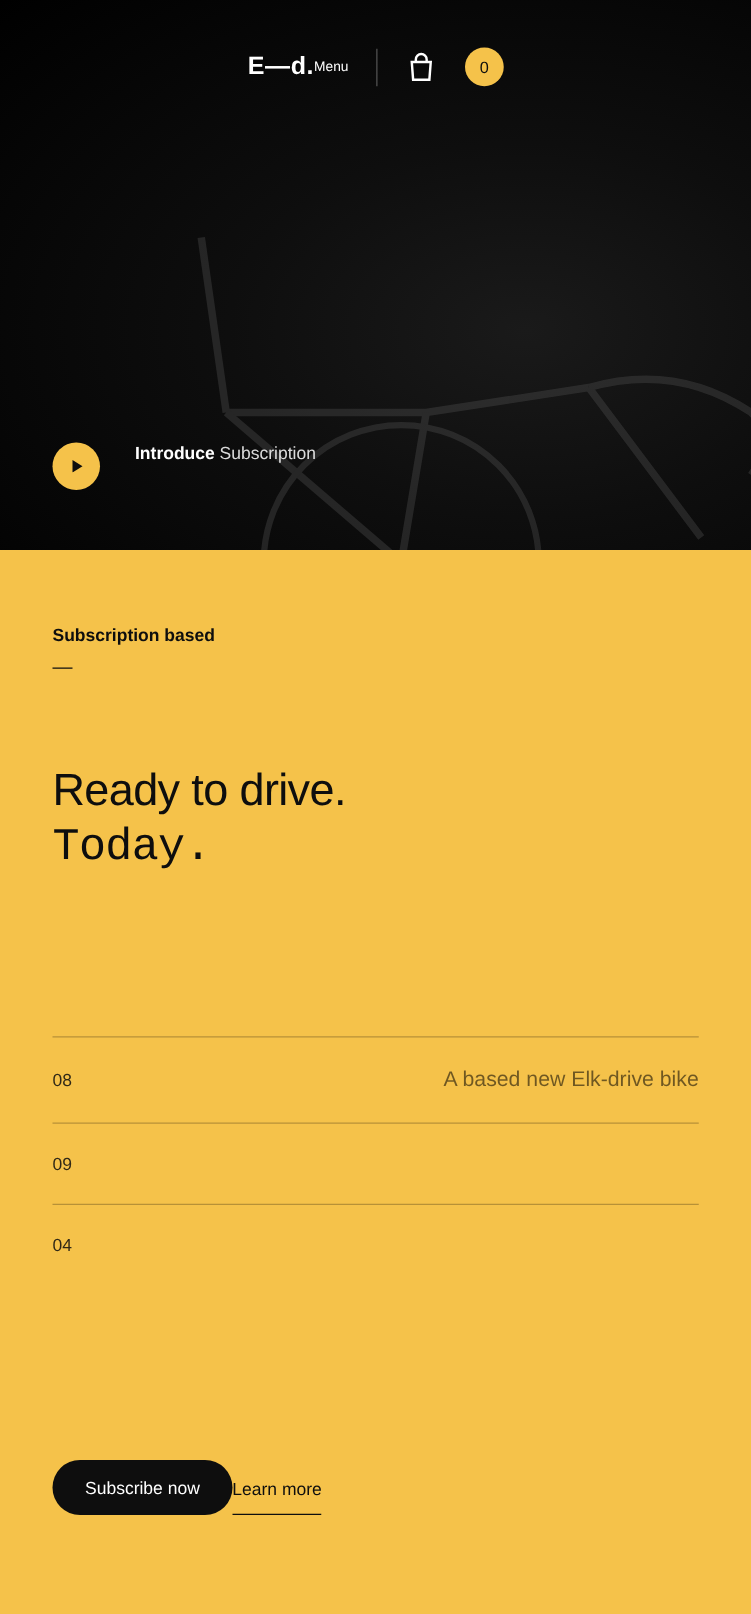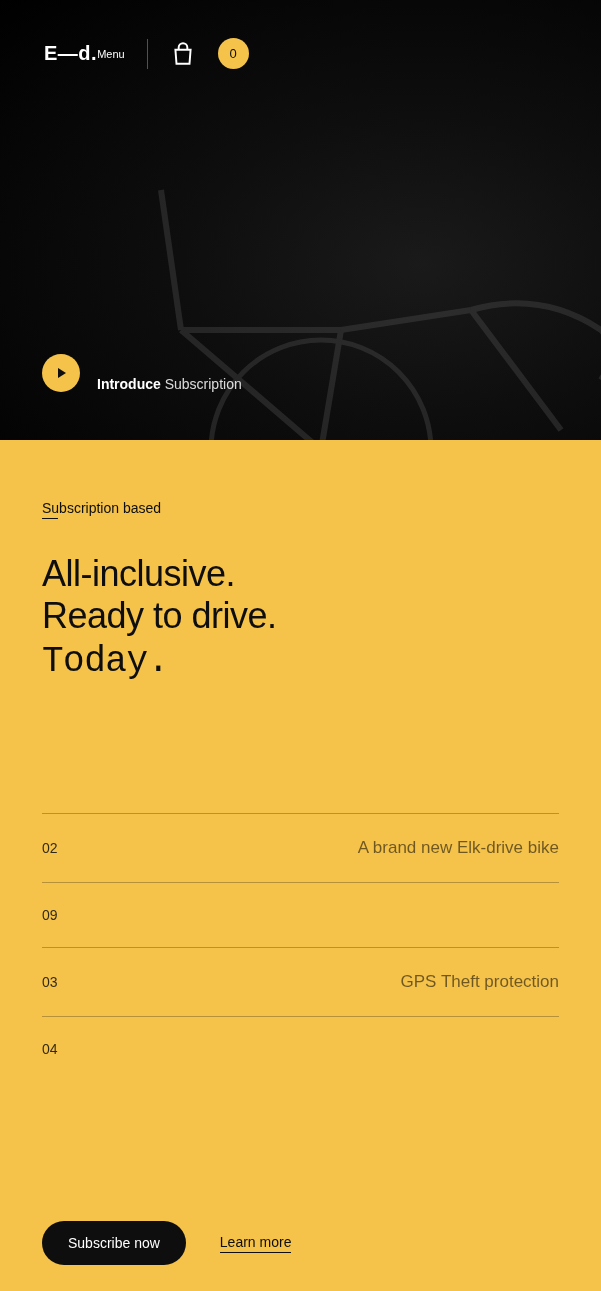--- a/index.html
+++ b/index.html
@@ -2,51 +2,51 @@
 <html><head>
 <meta charset="utf-8">
 <style>
 *{margin:0;padding:0;box-sizing:border-box}
 body{width:601px;font-family:-apple-system,BlinkMacSystemFont,"Segoe UI",Helvetica,Arial,sans-serif;color:#0e0e0e;background:#0a0a0a}
 
 
 .hero{position:relative;height:440px;background:radial-gradient(ellipse at 70% 60%,#1a1a1a 0%,#0e0e0e 40%,#000 100%);overflow:hidden}
 .bike{position:absolute;bottom:-40px;right:-40px;width:600px;height:350px;opacity:.35}
 
-.topbar{position:absolute;top:0;left:0;right:0;display:flex;align-items:center;justify-content:flex-start;padding:38px 44px}
+.topbar{position:absolute;top:0;left:0;right:0;display:flex;align-items:center;justify-content:center;padding:38px 64px}
 .logo{color:#fff;font-weight:700;font-size:20px;letter-spacing:.5px}
 .nav-right{display:flex;align-items:center;gap:22px}
 .menu{color:#fff;font-size:11px;cursor:pointer}
 .vdiv{width:1px;height:30px;background:rgba(255,255,255,.3)}
 .bag{cursor:pointer;display:flex}
 .cart-badge{width:31px;height:31px;border-radius:50%;background:#f5c24a;display:flex;align-items:center;justify-content:center;font-size:13px;font-weight:500;cursor:pointer}
 
-.intro{position:absolute;left:42px;bottom:48px;display:flex;align-items:flex-end;gap:17px;cursor:pointer}
+.intro{position:absolute;left:42px;bottom:48px;display:flex;align-items:flex-start;gap:28px;cursor:pointer}
 .play{width:38px;height:38px;border-radius:50%;background:#f5c24a;display:flex;align-items:center;justify-content:center}
 .play svg{margin-left:2px}
 .intro-text{color:#fff;font-size:14px}
 .intro-text .bold{font-weight:600}
 .intro-text .light{font-weight:400;opacity:.85}
 
 
 .section{background:#f5c24a;padding:60px 42px 96px}
-.eyebrow{font-size:14px;font-weight:400;margin-bottom:2px}
+.eyebrow{font-size:14px;font-weight:700;margin-bottom:18px}
 .eyebrow-rule{width:16px;height:1px;background:#0e0e0e;margin-bottom:34px}
 .headline{font-size:36px;line-height:1.18;font-weight:400;letter-spacing:-.5px}
 .headline .serif{font-family:Liberation Mono, monospace}
 
 .features{margin-top:130px}
 .feature{display:flex;align-items:center;justify-content:space-between;padding:24px 0;border-top:1px solid rgba(0,0,0,.25)}
 .feature:last-child{border-bottom:none}
 .fnum{font-size:14px;font-weight:500;opacity:.85}
 .ftxt{font-size:17px;color:rgba(0,0,0,.55)}
 
-.cta{margin-top:140px;display:flex;align-items:center;gap:34px}
+.cta{margin-top:140px;display:flex;align-items:flex-end;}
 .btn-primary{background:#0e0e0e;color:#fff;border:none;border-radius:999px;padding:14px 26px;font-size:14px;font-weight:500;cursor:pointer}
-.btn-link{font-size:14px;font-weight:500;color:#0e0e0e;border-bottom:1.5px solid #0e0e0e;padding-bottom:2px;cursor:pointer}
+.btn-link{font-size:14px;font-weight:500;color:#0e0e0e;border-bottom:1.5px solid #0e0e0e;padding-bottom:12px;cursor:pointer}
 </style>
 </head>
 <body>
 
 <div class="hero">
 
   <svg class="bike" viewBox="0 0 600 350" fill="none" stroke="#555" stroke-width="6">
     <path d="M120 60 L140 200"></path>
     <path d="M140 200 L300 200 L430 180"></path>
     <path d="M140 200 L280 320"></path>
@@ -82,36 +82,32 @@
       <span class="light">Subscription</span>
     </div>
   </div>
 </div>
 
 <div class="section">
   <div class="eyebrow">Subscription based</div>
   <div class="eyebrow-rule"></div>
 
   <h1 class="headline">
-    <span>All-inclusive.</span><br>
+    <br>
     <span>Ready to drive.</span><br>
     <span class="serif">Today.</span>
   </h1>
 
   <div class="features">
     <div class="feature">
-      <span class="fnum">02</span>
-      <span class="ftxt">A brand new Elk-drive bike</span>
+      <span class="fnum">08</span>
+      <span class="ftxt">A based new Elk-drive bike</span>
     </div>
     <div class="feature">
       <span class="fnum">09</span>
-    </div>
-    <div class="feature">
-      <span class="fnum">03</span>
-      <span class="ftxt">GPS Theft protection</span>
     </div>
     <div class="feature">
       <span class="fnum">04</span>
     </div>
   </div>
 
   <div class="cta">
     <button class="btn-primary">Subscribe now</button>
     <span class="btn-link">Learn more</span>
   </div>

